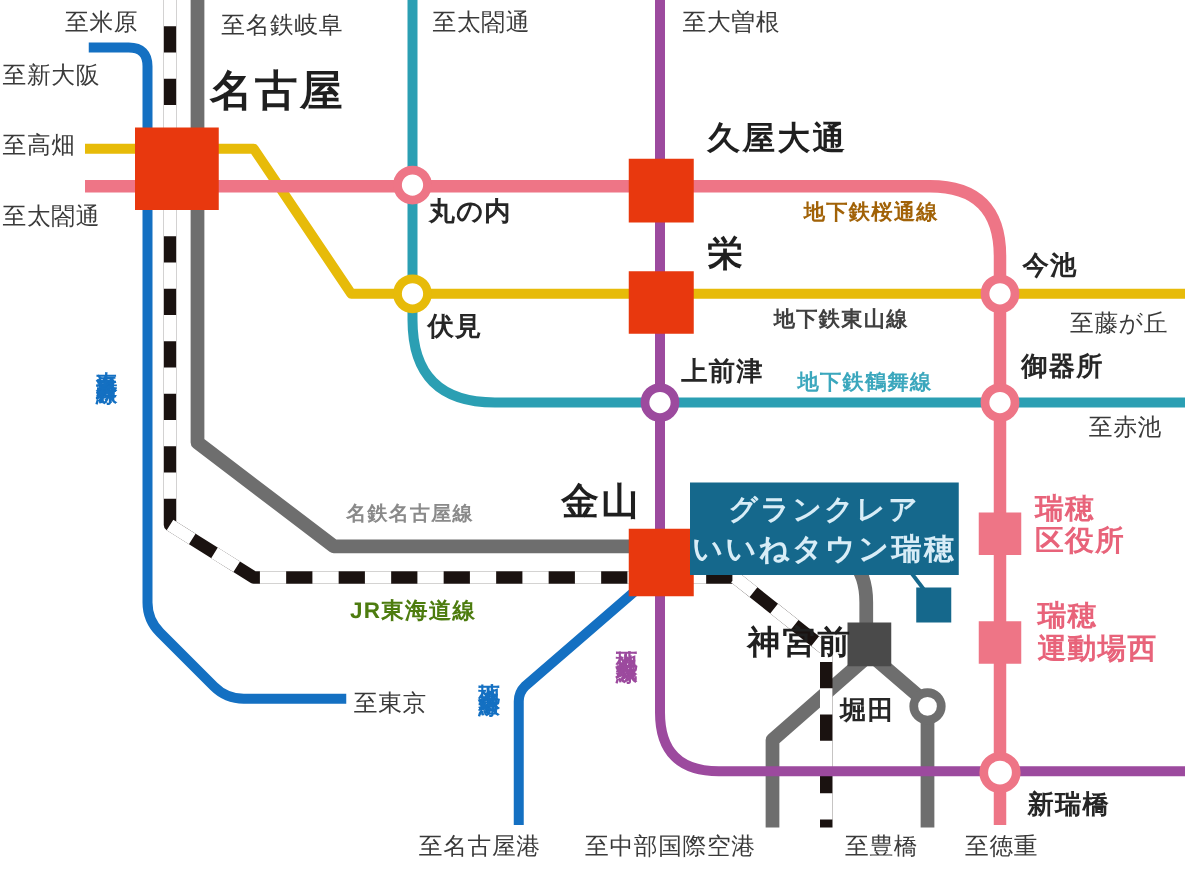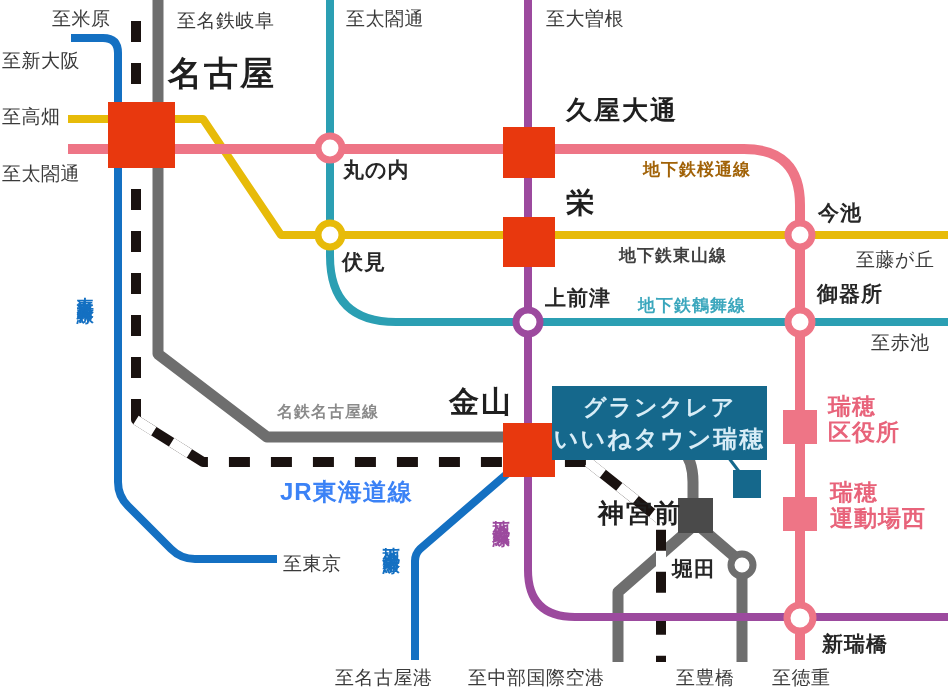--- a/index.html
+++ b/index.html
@@ -113,21 +113,21 @@
   <div class="lbl pinksta" style="left:830px;top:480px;color:#e8637a">
     <div>瑞穂</div>
     <div>運動場西</div>
   </div>
 
   <div class="lbl linename" style="left:643px;top:161px;color:#a16207">地下鉄桜通線</div>
   <div class="lbl linename" style="left:619px;top:247px;color:#404040">地下鉄東山線</div>
   <div class="lbl linename" style="left:638px;top:297px;color:#3ba7bd">地下鉄鶴舞線</div>
   <div class="lbl linename vtext" style="left:76px;top:283px;color:#1470c2">東海道新幹線</div>
   <div class="lbl linename" style="left:277px;top:404px;color:#8a8a8a;font-size:16px">名鉄名古屋線</div>
-  <div class="lbl linename" style="left:280px;top:479px;color:#3b82f6;font-size:24px">JR東海道線</div>
+  <div class="lbl linename" style="left:280px;top:479px;color:#4d7c0f;font-size:18px">JR東海道線</div>
   <div class="lbl linename vtext" style="left:492px;top:506px;color:#9c4a9e">地下鉄名城線</div>
   <div class="lbl linename vtext" style="left:382px;top:533px;color:#1470c2">地下鉄名港線</div>
 
   <div id="callout" style="background:#15688c;color:#d8edf7;">
     <div class="c1">グランクレア</div>
     <div class="c2">いいねタウン瑞穂</div>
   </div>
 
 </div>
 

